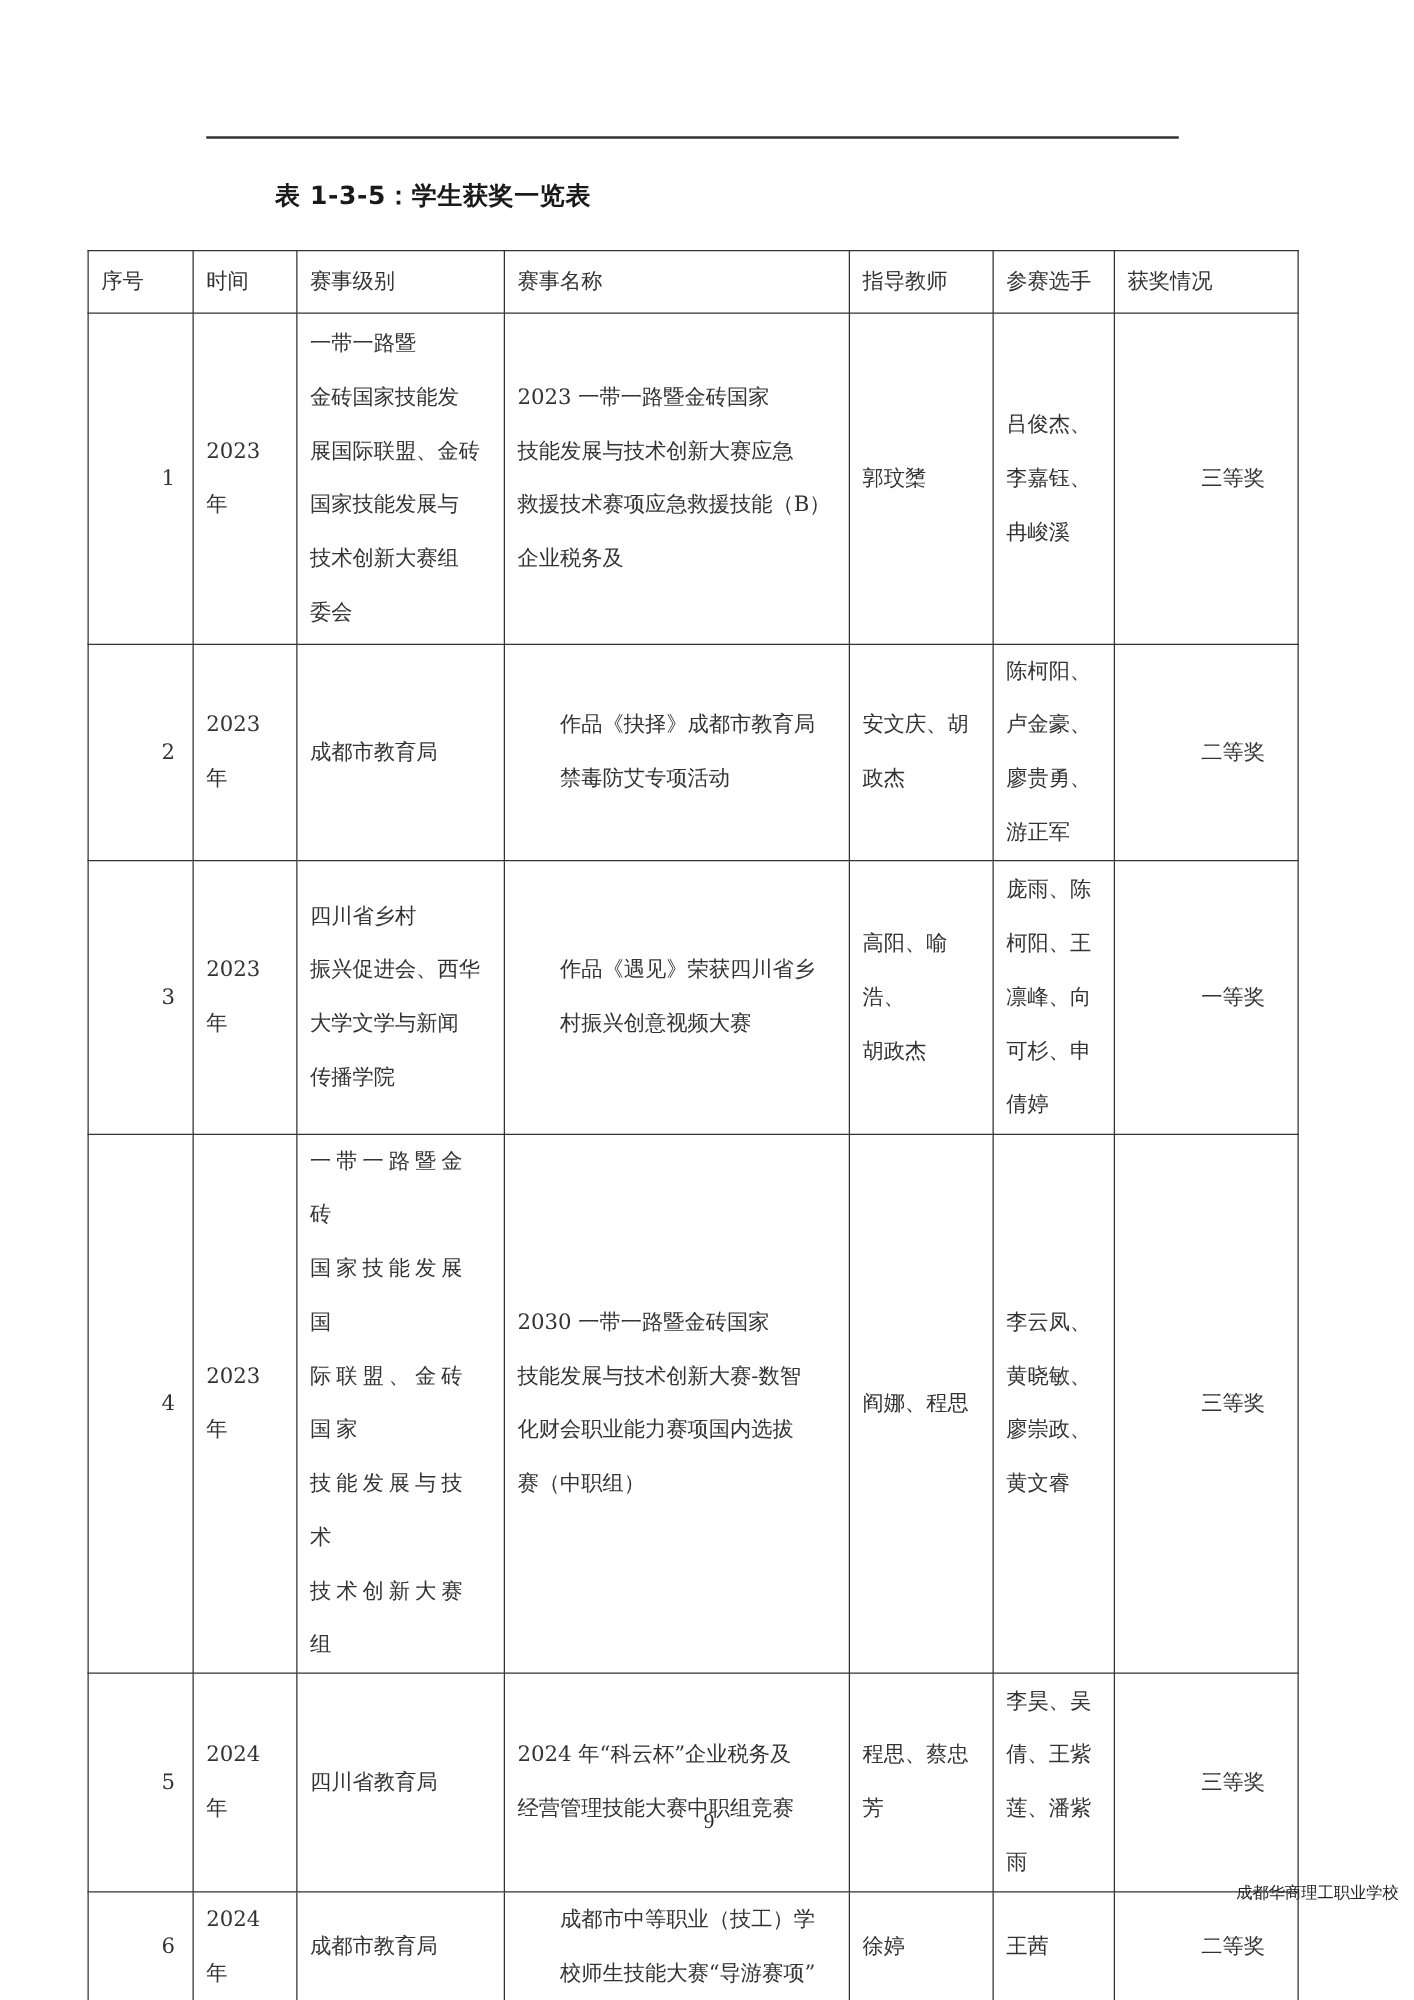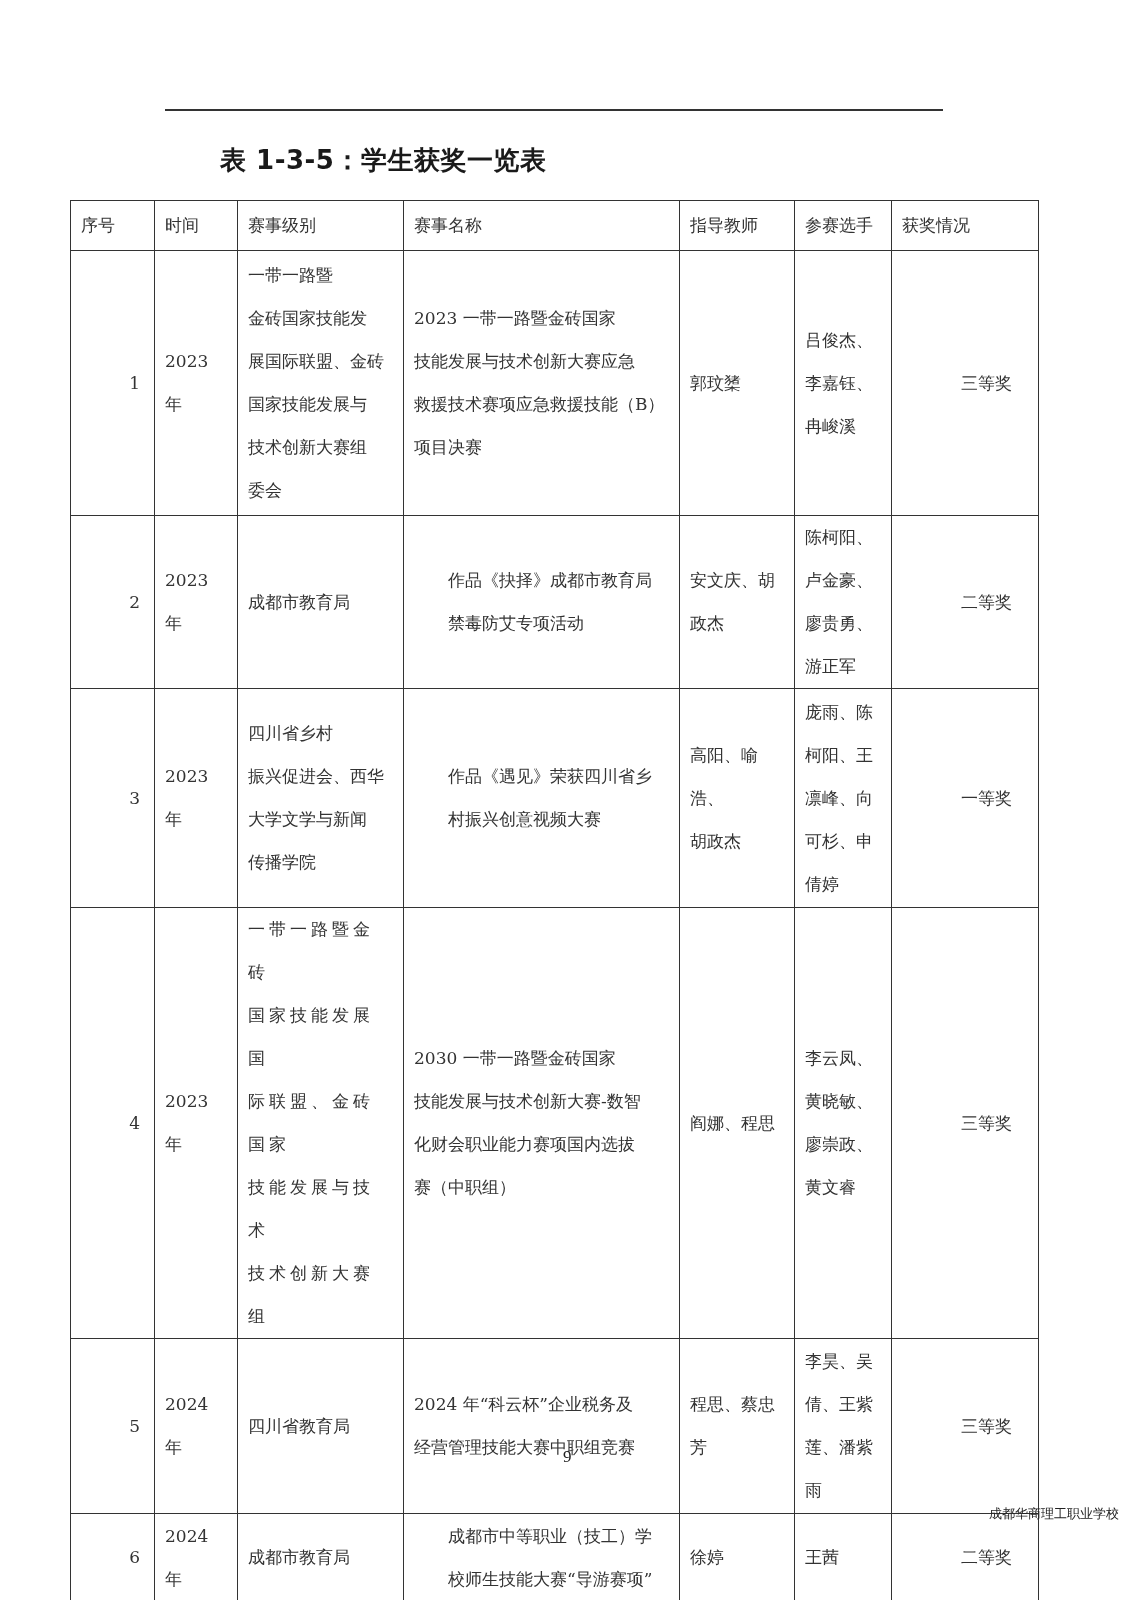--- a/index.html
+++ b/index.html
@@ -8,21 +8,21 @@
     font-family: "DejaVu Serif", "Liberation Serif", serif;
     color: #2a2a2a;
   }
   .header-rule {
     position: absolute; left: 165px; top: 109px; width: 778px; height: 0;
     border-top: 2px solid #333;
   }
   .title {
     position: absolute; left: 220px; top: 143px;
     font-family: "DejaVu Sans", "Liberation Sans", sans-serif;
-    font-weight: bold; font-size: 26px; color: #1a1a1a; letter-spacing: 0.5px;
+    font-weight: bold; font-size: 20px; color: #1a1a1a; letter-spacing: 0.5px;
     white-space: nowrap;
   }
   table.awards {
     position: absolute; left: 70px; top: 200px;
     border-collapse: collapse; table-layout: fixed;
     width: 968px;
     font-size: 17px;
   }
   table.awards td, table.awards th {
     border: 1.5px solid #333;
@@ -85,21 +85,21 @@
           <div>金砖国家技能发</div>
           <div>展国际联盟、金砖</div>
           <div>国家技能发展与</div>
           <div>技术创新大赛组</div>
           <div>委会</div>
         </td>
         <td class="c-center">
           <div>2023 一带一路暨金砖国家</div>
           <div>技能发展与技术创新大赛应急</div>
           <div>救援技术赛项应急救援技能（B）</div>
-          <div>项目决赛</div>
+          <div>企业税务及</div>
         </td>
         <td>
           <div>郭玟橥</div>
         </td>
         <td>
           <div>吕俊杰、</div>
           <div>李嘉钰、</div>
           <div>冉峻溪</div>
         </td>
         <td class="prize">三等奖</td>

